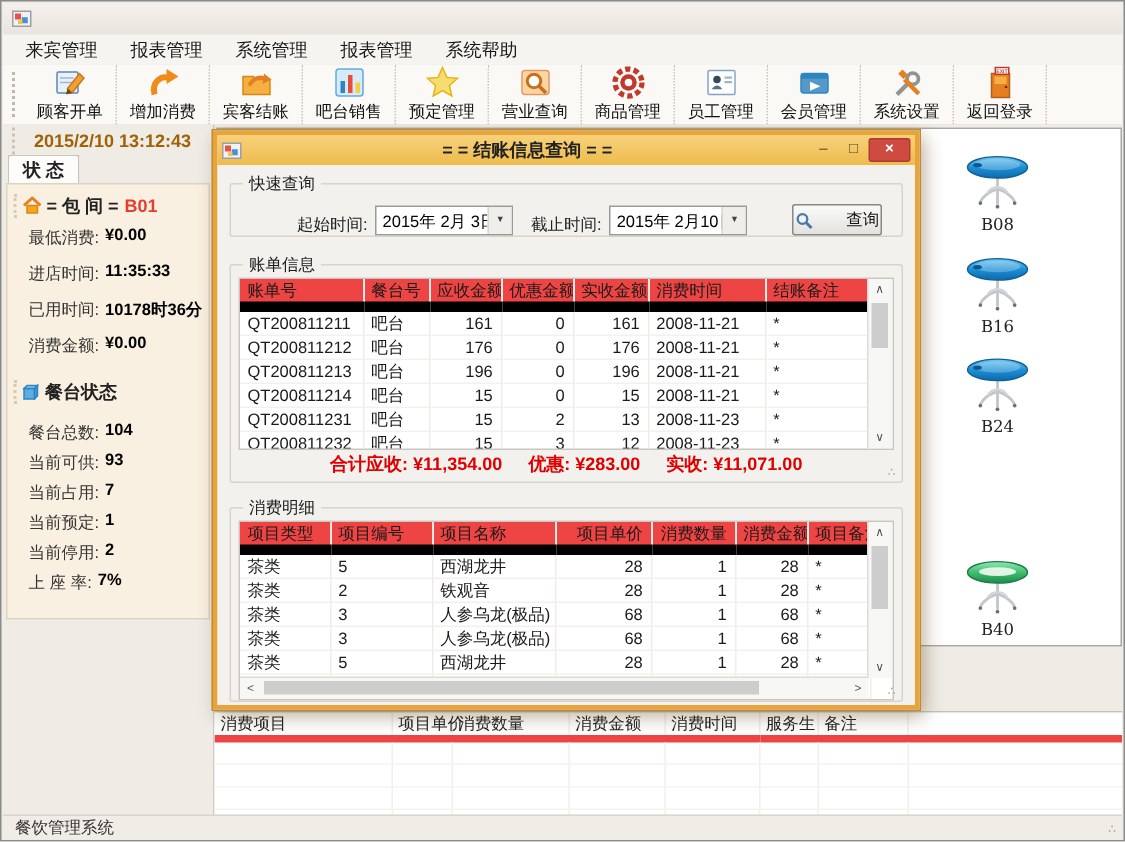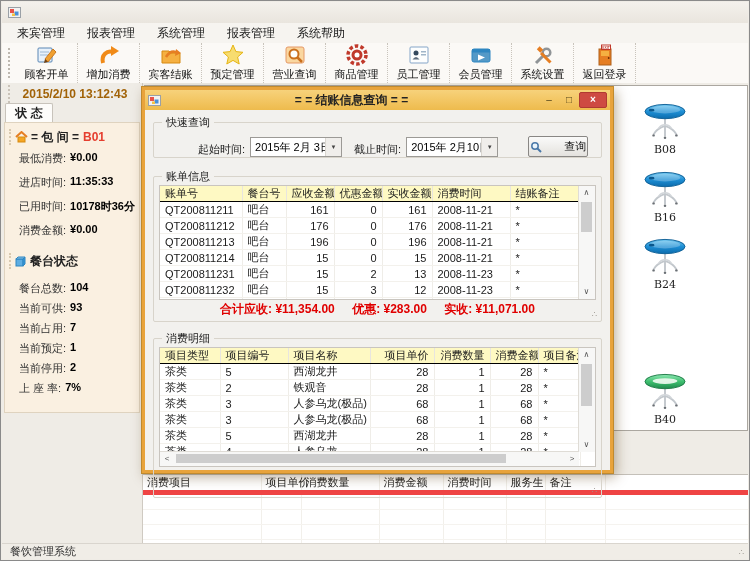--- a/index.html
+++ b/index.html
@@ -78,26 +78,26 @@
   .q-label{font-size:11px;color:#222;margin-right:5px;white-space:nowrap;}
   .combo{width:92px;height:20px;background:#FFF;border:1px solid #9C9A96;display:flex;align-items:center;
          box-sizing:border-box;margin-right:12px;cursor:default;}
   .combo-text{flex:1;font-size:11px;padding-left:4px;white-space:nowrap;overflow:hidden;}
   .combo-arrow{width:15px;height:18px;background:#F0EEEB;border-left:1px solid #D9D6D0;display:flex;
                align-items:center;justify-content:center;font-size:6px;color:#444;}
   .btn-query{margin-left:18px;width:60px;height:21px;background:linear-gradient(#FAFAF9,#E4E2DE);
              border:1px solid #898784;border-radius:2px;display:flex;align-items:center;justify-content:center;
              gap:22px;font-size:11px;color:#111;cursor:default;box-sizing:border-box;}
   .gb-bills{left:8px;top:66px;width:449px;height:146px;}
-  .gb-details{left:8px;top:228px;width:449px;height:160px;}
+  .gb-details{left:8px;top:228px;width:449px;height:130px;}
   .grid{position:absolute;background:#FFF;border:1px solid #C9C5BF;box-sizing:border-box;overflow:hidden;}
   .grid1{left:5px;top:8px;width:437px;height:115px;}
   .grid2{left:5px;top:8px;width:437px;height:120px;}
   .dgrid{border-collapse:collapse;table-layout:fixed;width:420px;font-size:11px;color:#1A1A1A;}
-  .dgrid th{height:14px;font-weight:normal;background:#fef9c3;border-bottom:1px solid #000000;
+  .dgrid th{height:14px;font-weight:normal;background:#ef4444;border-bottom:7px solid #000000;
             border-right:1px solid #E8E5DF;padding:0 5px;text-align:left;overflow:hidden;white-space:nowrap;}
   .dgrid td{height:12px;border-right:1px solid #EFEDE8;border-bottom:1px solid #F3F1EC;
             padding:0 5px;overflow:hidden;white-space:nowrap;}
   .grid2 .dgrid td{height:13px;}
   .grid1 th:nth-child(n+3):nth-child(-n+5),.grid1 td:nth-child(n+3):nth-child(-n+5){text-align:right;}
   .grid2 th:nth-child(n+4):nth-child(-n+6),.grid2 td:nth-child(n+4):nth-child(-n+6){text-align:right;}
   .vscroll{position:absolute;right:0;top:0;bottom:0;width:16px;background:#F7F7F6;border-left:1px solid #DFDCD6;}
   .grid2 .vscroll{bottom:14px;}
   .vs-up,.vs-dn{position:absolute;left:0;width:15px;height:14px;text-align:center;font-size:8px;color:#555;line-height:14px;}
   .vs-up{top:0;} .vs-dn{bottom:0;}
@@ -166,20 +166,29 @@
       </svg>
       <span class="tb-label">增加消费</span>
     </div>
     <div class="tb-btn">
       <svg viewBox="0 0 22 22">
         <path d="M2 7 h7 l2 2 h9 v10 h-18 z" fill="#F5B041" stroke="#D68910"></path>
         <path d="M6 13 q5 -8 12 -4" stroke="#E67E22" stroke-width="2.5" fill="none"></path>
         <polygon points="16,5 21,9 15,12" fill="#E67E22"></polygon>
       </svg>
       <span class="tb-label">宾客结账</span>
+    </div>
+    <div class="tb-btn">
+      <svg viewBox="0 0 22 22">
+        <rect x="2" y="2" width="18" height="18" rx="2" fill="#D6EAF8" stroke="#5DADE2"></rect>
+        <rect x="5" y="10" width="3" height="8" fill="#2E86C1"></rect>
+        <rect x="10" y="6" width="3" height="12" fill="#E74C3C"></rect>
+        <rect x="15" y="11" width="3" height="7" fill="#F4D03F"></rect>
+      </svg>
+      <span class="tb-label">吧台销售</span>
     </div>
     <div class="tb-btn">
       <svg viewBox="0 0 22 22">
         <polygon points="11,1 13.9,7.6 21,8.3 15.6,13 17.2,20 11,16.4 4.8,20 6.4,13 1,8.3 8.1,7.6" fill="#F7DC6F" stroke="#E6B514"></polygon>
       </svg>
       <span class="tb-label">预定管理</span>
     </div>
     <div class="tb-btn">
       <svg viewBox="0 0 22 22">
         <rect x="2" y="3" width="18" height="16" rx="2" fill="#FAD7A0" stroke="#E59866"></rect>

